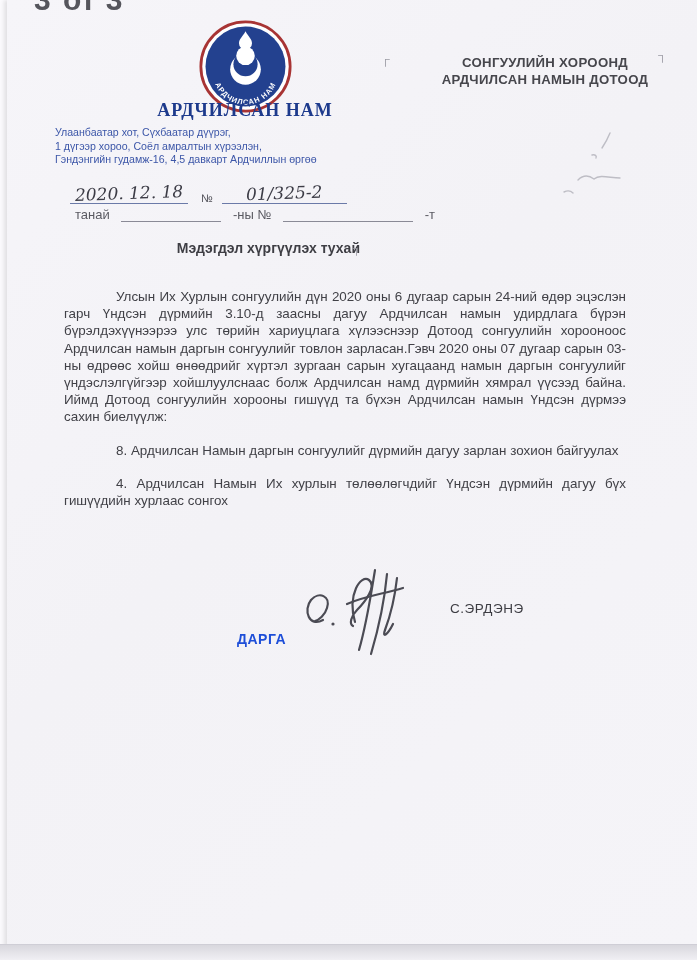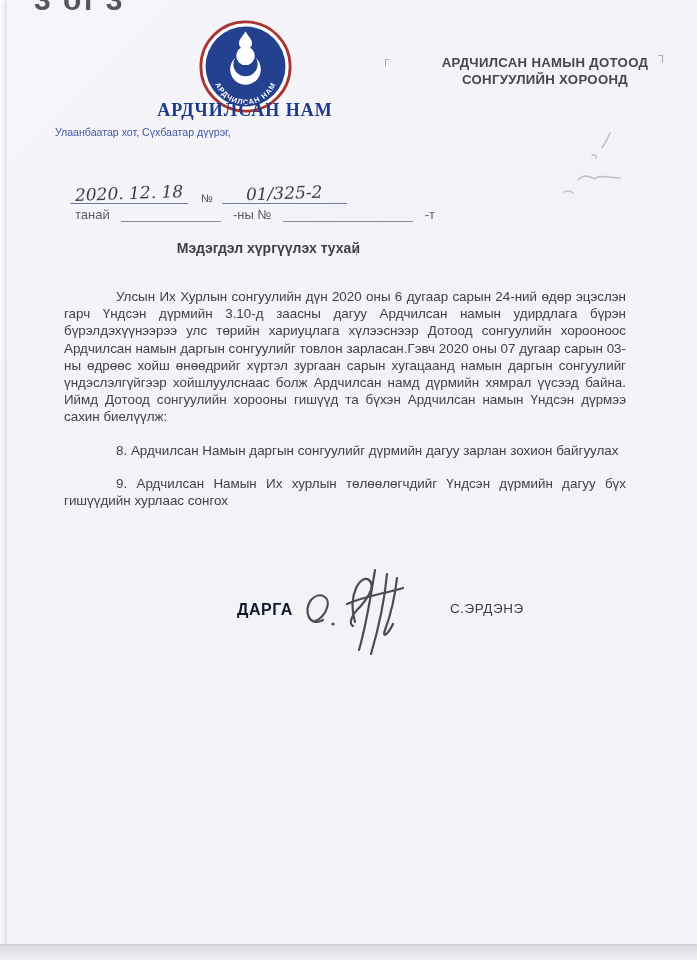--- a/index.html
+++ b/index.html
@@ -60,22 +60,22 @@
   
   .body-text{
     position:absolute;left:64px;top:288px;width:578px;
     font-size:13.4px;line-height:17.2px;color:#414147;
     text-align:justify;
   }
   .body-text p{margin:0 16px 16px 0;text-indent:52px;}
   
   .sig-row{position:absolute;left:0;top:0;width:697px;}
   .sig-title{
-    position:absolute;left:237px;top:601px;
-    font-size:16px;font-weight:bold;color:#0f172a;letter-spacing:0.5px;
+    position:absolute;left:237px;top:631px;
+    font-size:14px;font-weight:bold;color:#1d4ed8;letter-spacing:0.5px;
   }
   .sig-name{
     position:absolute;left:450px;top:601px;
     font-size:13.5px;font-weight:normal;color:#3d3d43;letter-spacing:0.5px;
   }
   .sig-draw{position:absolute;left:295px;top:558px;width:150px;height:100px;}
   .artifacts{position:absolute;left:540px;top:100px;width:157px;height:120px;opacity:0.5;}
 </style>
 </head>
 <body>
@@ -99,50 +99,52 @@
     <text font-family="Liberation Sans, sans-serif" font-size="8" font-weight="bold" fill="#ffffff" letter-spacing="1">
       <textPath href="#logoArc" startOffset="50%" text-anchor="middle">АРДЧИЛСАН НАМ</textPath>
     </text>
   </svg>
 </div>
 
 <div class="org-title">АРДЧИЛСАН НАМ</div>
 
 <div class="address">
   <div>Улаанбаатар хот, Сүхбаатар дүүрэг,</div>
+  <div>1 дүгээр хороо, Соёл амралтын хүрээлэн,</div>
+  <div>Гэндэнгийн гудамж-16, 4,5 давкарт Ардчиллын өргөө</div>
 </div>
 
 <div class="refline">
   <span class="blank" style="width:118px;"><span class="hand">2020. 12. 18</span></span>
   <span style="margin:0 6px 0 10px;">№</span>
   <span class="blank" style="width:125px;"><span class="hand">01/325-2</span></span>
 </div>
 
 <div class="refline2">
   <span>танай</span>
   <span class="blank2" style="width:100px;margin:0 8px;"></span>
   <span>-ны №</span>
   <span class="blank2" style="width:130px;margin:0 8px;"></span>
   <span>-т</span>
 </div>
 
 <div class="recipient">
+  <div>СОНГУУЛИЙН  ХОРООНД</div>
   <div>АРДЧИЛСАН НАМЫН ДОТООД</div>
-  <div>СОНГУУЛИЙН  ХОРООНД</div>
 </div>
 <div class="corner" style="left:381px;top:52px;">┌</div>
 <div class="corner" style="left:658px;top:48px;">┐</div>
 
 <div class="subject">Мэдэгдэл хүргүүлэх тухай</div>
 <div class="corner" style="left:352px;top:241px;">┐</div>
 
 <div class="body-text">
   <p>Улсын Их Хурлын сонгуулийн дүн 2020 оны 6 дугаар сарын 24-ний өдөр эцэслэн гарч Үндсэн дүрмийн 3.10-д заасны дагуу Ардчилсан намын удирдлага бүрэн бүрэлдэхүүнээрээ улс төрийн хариуцлага хүлээснээр Дотоод сонгуулийн хорооноос Ардчилсан намын даргын сонгуулийг товлон зарласан.Гэвч 2020 оны 07 дугаар сарын 03-ны өдрөөс хойш өнөөдрийг хүртэл зургаан сарын хугацаанд намын даргын сонгуулийг үндэслэлгүйгээр хойшлуулснаас болж Ардчилсан намд дүрмийн хямрал үүсээд байна. Иймд Дотоод сонгуулийн хорооны гишүүд та бүхэн Ардчилсан намын Үндсэн дүрмээ сахин биелүүлж:</p>
   <p>8. Ардчилсан Намын даргын сонгуулийг дүрмийн дагуу зарлан зохион байгуулах</p>
-  <p>9. Ардчилсан Намын Их хурлын төлөөлөгчдийг Үндсэн дүрмийн дагуу бүх гишүүдийн хурлаас сонгох</p>
+  <p>4. Ардчилсан Намын Их хурлын төлөөлөгчдийг Үндсэн дүрмийн дагуу бүх гишүүдийн хурлаас сонгох</p>
 </div>
 
 <div class="sig-row">
   <div class="sig-title">ДАРГА</div>
   <div class="sig-draw">
     <svg width="150" height="100" viewBox="0 0 150 100">
       <g fill="none" stroke="#4b4b54" stroke-width="2.2" stroke-linecap="round">
         <path d="M28,62 C14,70 8,52 16,42 C24,33 36,38 32,50 C30,57 24,62 20,63"></path>
         <circle cx="38" cy="66" r="1.6" fill="#4b4b54" stroke="none"></circle>
         <path d="M60,64 C52,36 66,16 74,22 C82,28 70,44 62,52 C56,58 54,66 58,68"></path>

